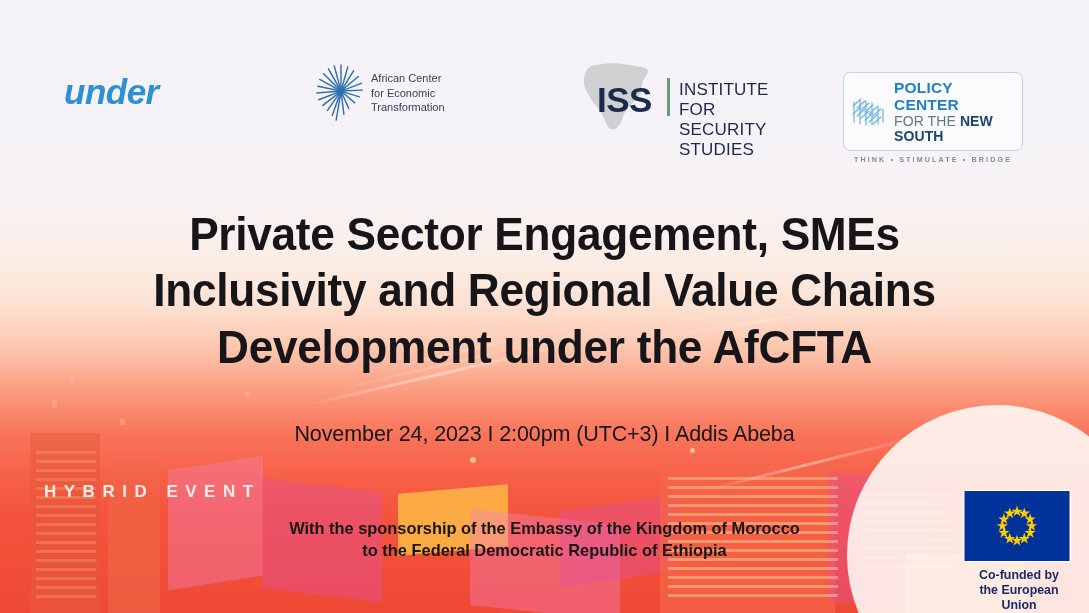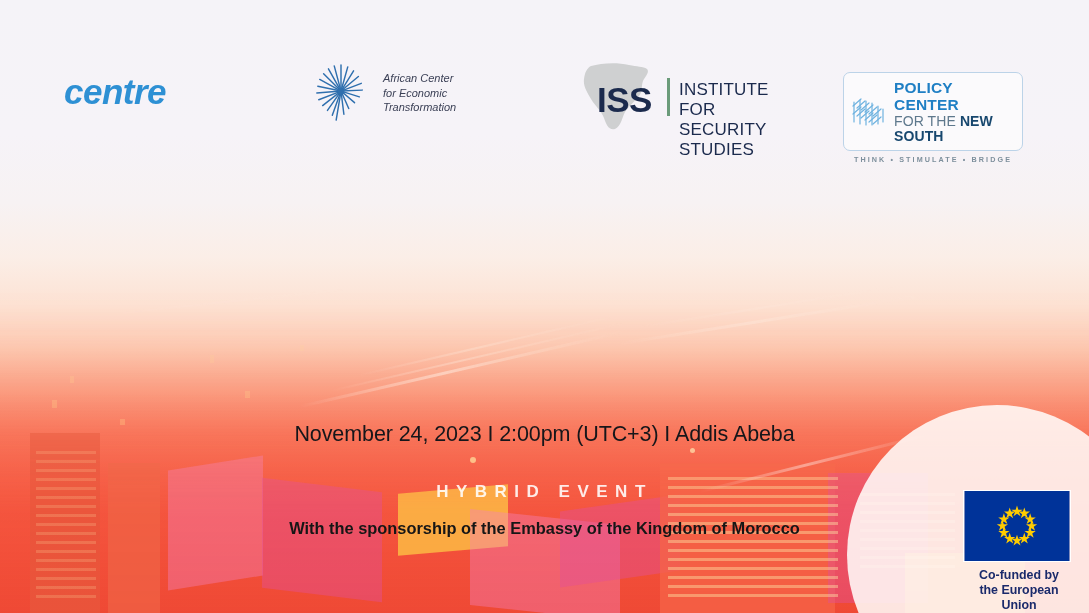--- a/index.html
+++ b/index.html
@@ -40,21 +40,21 @@
 
   
   .ecdpm{left:64px;top:74px;}
   .ecdpm .word{font-size:35px;font-weight:700;font-style:italic;color:#2e90d4;letter-spacing:-.5px;line-height:1;}
   .ecdpm .tag{margin-left:14px;font-size:11.5px;font-weight:700;color:#2e90d4;line-height:1.33;letter-spacing:.1px;}
 
   
   .acet{left:312px;top:62px;}
   .acet .mark{width:58px;height:62px;}
   .acet .name{font-size:43px;font-weight:400;color:#1b2a4d;letter-spacing:.5px;line-height:1;margin-left:4px;}
-  .acet .tag{margin-left:13px;font-size:11px;color:#3a3f55;line-height:1.36;font-style:italic;}
+  .acet .tag{margin-left:1px;font-size:11px;color:#3a3f55;line-height:1.36;}
 
   
   .iss{left:571px;top:60px;}
   .iss .wrap{position:relative;width:232px;height:72px;}
   .iss .africa{position:absolute;left:0;top:0;opacity:.85;}
   .iss .abbr{position:absolute;left:26px;top:22px;font-size:35px;font-weight:700;color:#1b2a4d;letter-spacing:-.5px;line-height:1;}
   .iss .rule{position:absolute;left:96px;top:18px;width:2.5px;height:38px;background:#6b9b7a;}
   .iss .txt{position:absolute;left:108px;top:20px;font-size:17px;color:#1b2a4d;line-height:1.18;letter-spacing:.2px;}
 
   
@@ -70,22 +70,22 @@
 
   
   .title{position:absolute;left:0;right:0;top:206px;text-align:center;
      font-size:47px;line-height:1.20;font-weight:700;color:#16161a;
      letter-spacing:-.3px;font-stretch:condensed;padding:0 60px;}
   .title .ln{display:block;transform:scaleX(.94);transform-origin:center;}
 
   .datebar{position:absolute;left:0;right:0;top:422px;text-align:center;
      font-size:21.5px;font-weight:400;color:#16161a;letter-spacing:-.1px;}
 
-  .hybrid{position:absolute;left:0;right:0;top:482px;text-align:center;
-     font-size:17px;font-weight:700;color:rgba(255,255,255,.88);letter-spacing:7.5px;}
+  .hybrid{position:absolute;left:0;right:0;top:482px;text-align:left;
+     font-size:17px;font-weight:700;color:rgba(255,255,255,.88);letter-spacing:7.5px;padding-left:44px;}
 
   .sponsor{position:absolute;left:0;right:0;top:518px;text-align:center;
      font-size:16.4px;font-weight:700;color:#161616;line-height:1.33;}
 
   
   .eu{position:absolute;left:963px;top:490px;width:112px;text-align:center;}
   .eu .flag{width:108px;height:72px;display:block;border:1px solid #ffffff;}
   .eu .cap{margin-top:6px;font-size:12.4px;font-weight:700;color:#1a2a6b;line-height:1.2;}
 </style>
 </head>
@@ -127,21 +127,21 @@
     <div class="streak thin" style="left:640px;bottom:286px;width:280px;transform:rotate(-9deg);"></div>
     <div class="streak thin" style="left:120px;bottom:300px;width:240px;transform:rotate(-6deg);opacity:.45;"></div>
     <div class="streak" style="left:700px;bottom:120px;width:240px;transform:rotate(-14deg);opacity:.6;"></div>
   </div>
 
   <div class="corner-disc"></div>
 
   <div class="logobar">
 
     <div class="logo ecdpm">
-      <div class="word">centre</div>
+      <div class="word">under</div>
     </div>
 
     <div class="logo acet">
       <svg class="mark" viewBox="0 0 60 64">
         <g stroke="#2f6fae" stroke-width="1.5" stroke-linecap="round">
           <line x1="30" y1="30" x2="30" y2="3"></line>
             <line x1="30" y1="30" x2="23" y2="4"></line>
           <line x1="30" y1="30" x2="17" y2="7"></line>
             <line x1="30" y1="30" x2="12" y2="12"></line>
           <line x1="30" y1="30" x2="8" y2="18"></line>
@@ -215,27 +215,33 @@
           <div class="txtcol">
             <div class="l1">POLICY CENTER</div>
             <div class="l2"><span>FOR THE </span><b>NEW SOUTH</b></div>
           </div>
         </div>
         <div class="tag">THINK  •  STIMULATE  •  BRIDGE</div>
       </div>
     </div>
   </div>
 
+  <div class="title">
+    <span class="ln">Private Sector Engagement, SMEs</span>
+    <span class="ln">Inclusivity and Regional Value Chains</span>
+    <span class="ln">Development under the AfCFTA</span>
+  </div>
 
   <div class="datebar">November 24, 2023 I 2:00pm (UTC+3) I Addis Abeba</div>
 
   <div class="hybrid">HYBRID EVENT</div>
 
   <div class="sponsor">
     <div>With the sponsorship of the Embassy of the Kingdom of Morocco</div>
+    <div>to the Federal Democratic Republic of Ethiopia</div>
   </div>
 
   <div class="eu">
     <svg class="flag" viewBox="0 0 108 72">
       <rect x="0" y="0" width="108" height="72" fill="#003399"></rect>
       <g fill="#FFCC00">
         <polygon points="54,15.0 55.4,19.2 59.8,19.2 56.2,21.8 57.6,26.0 54,23.4 50.4,26.0 51.8,21.8 48.2,19.2 52.6,19.2"></polygon>
         <polygon points="54,45.0 55.4,49.2 59.8,49.2 56.2,51.8 57.6,56.0 54,53.4 50.4,56.0 51.8,51.8 48.2,49.2 52.6,49.2"></polygon>
         <polygon points="39,30.0 40.4,34.2 44.8,34.2 41.2,36.8 42.6,41.0 39,38.4 35.4,41.0 36.8,36.8 33.2,34.2 37.6,34.2"></polygon>
         <polygon points="69,30.0 70.4,34.2 74.8,34.2 71.2,36.8 72.6,41.0 69,38.4 65.4,41.0 66.8,36.8 63.2,34.2 67.6,34.2"></polygon>

